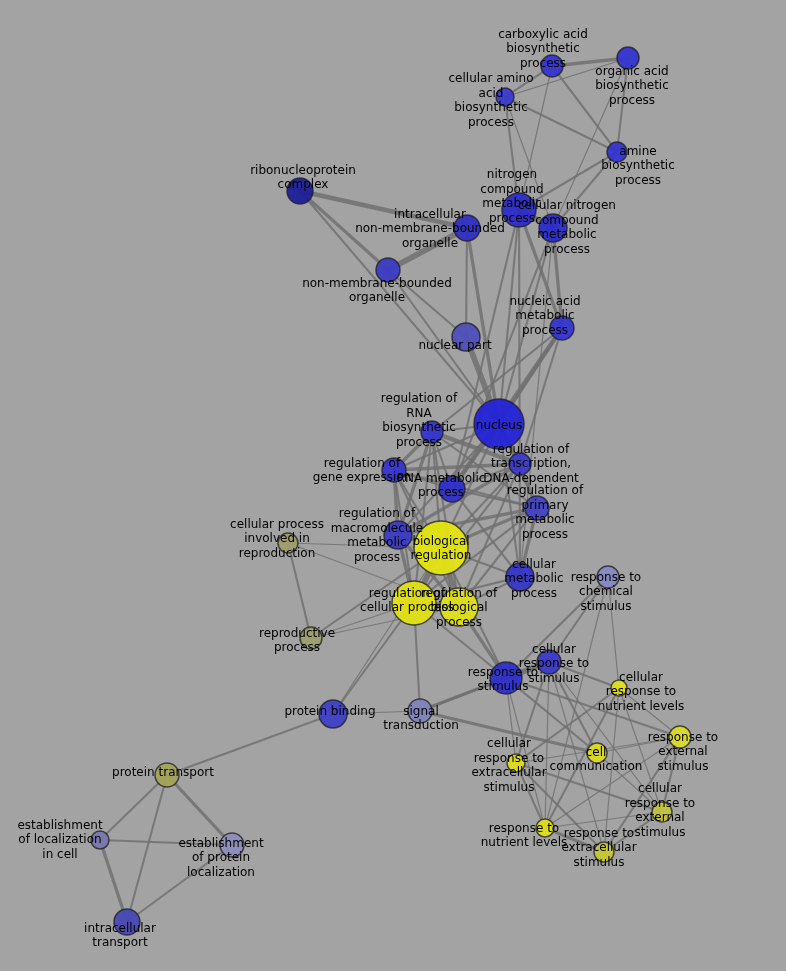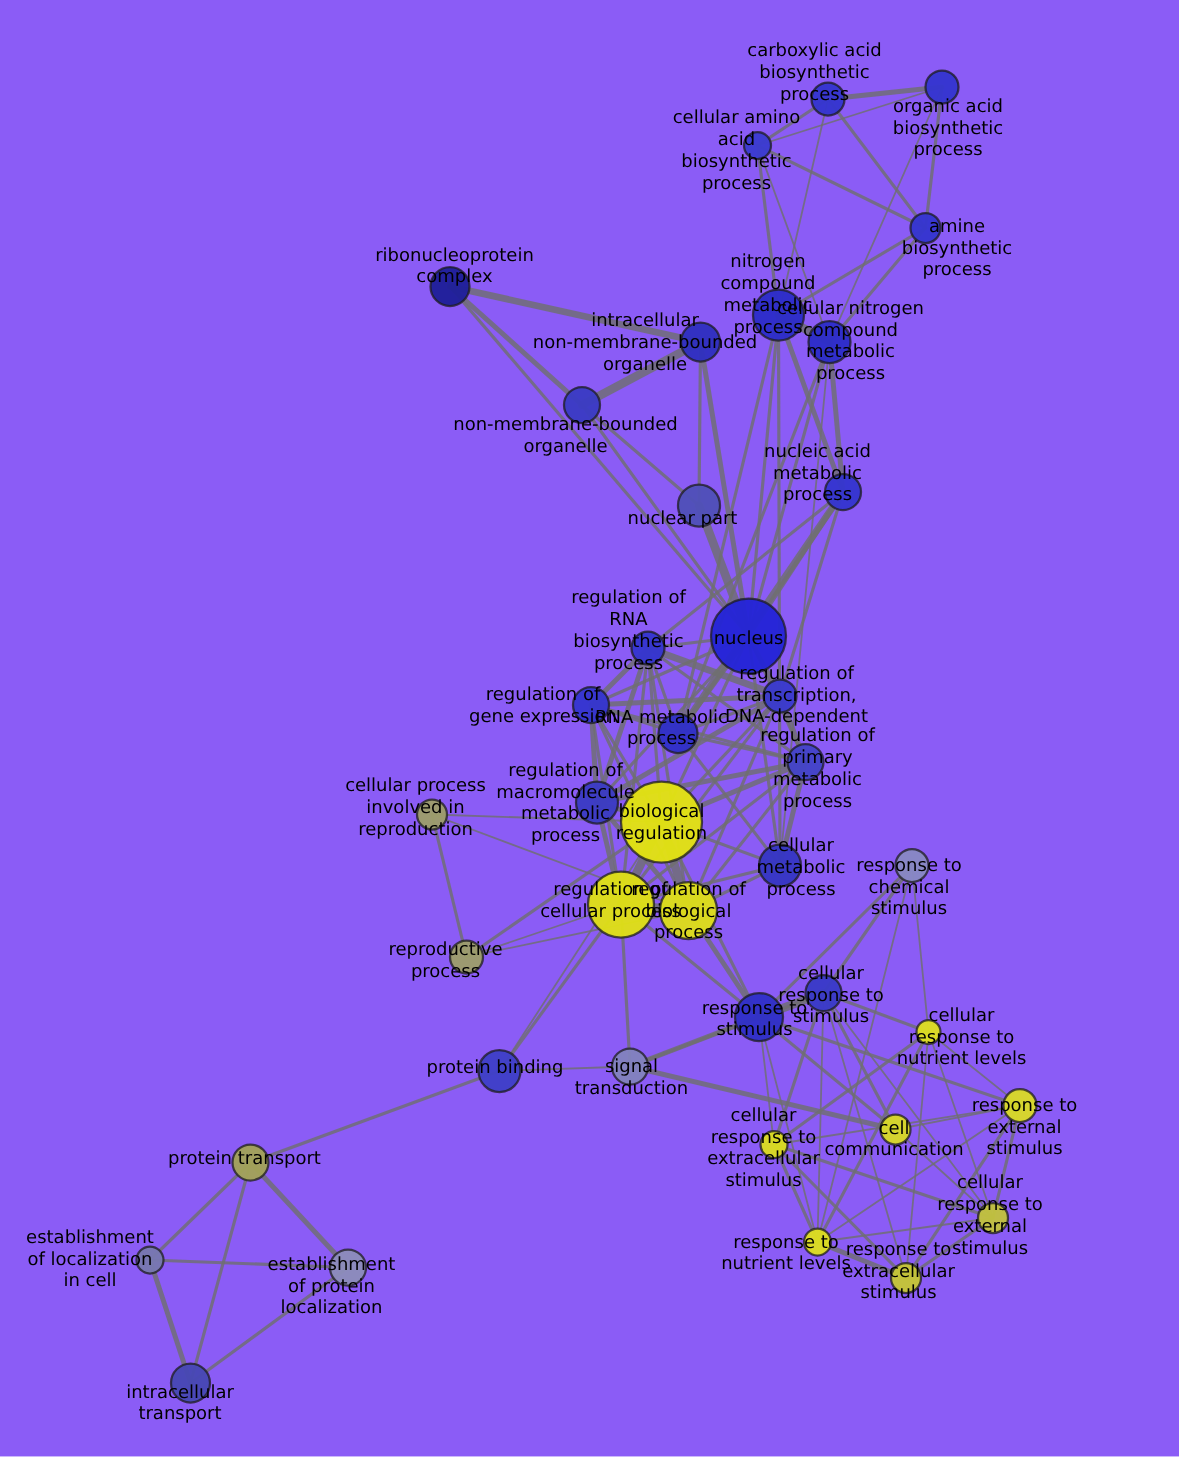--- a/index.html
+++ b/index.html
@@ -5,21 +5,21 @@
   html, body {
     margin: 0;
     padding: 0;
     background: #ffffff;
     font-family: "DejaVu Sans", "Liberation Sans", sans-serif;
   }
   .canvas-wrap {
     position: relative;
     width: 786px;
     height: 971px;
-    background: #8b5cf6;
+    background: #a3a3a3;
     overflow: hidden;
   }
   svg text {
     font-family: "DejaVu Sans", "Liberation Sans", sans-serif;
     font-size: 12px;
     fill: #000000;
     user-select: none;
   }
 </style>
 </head>

